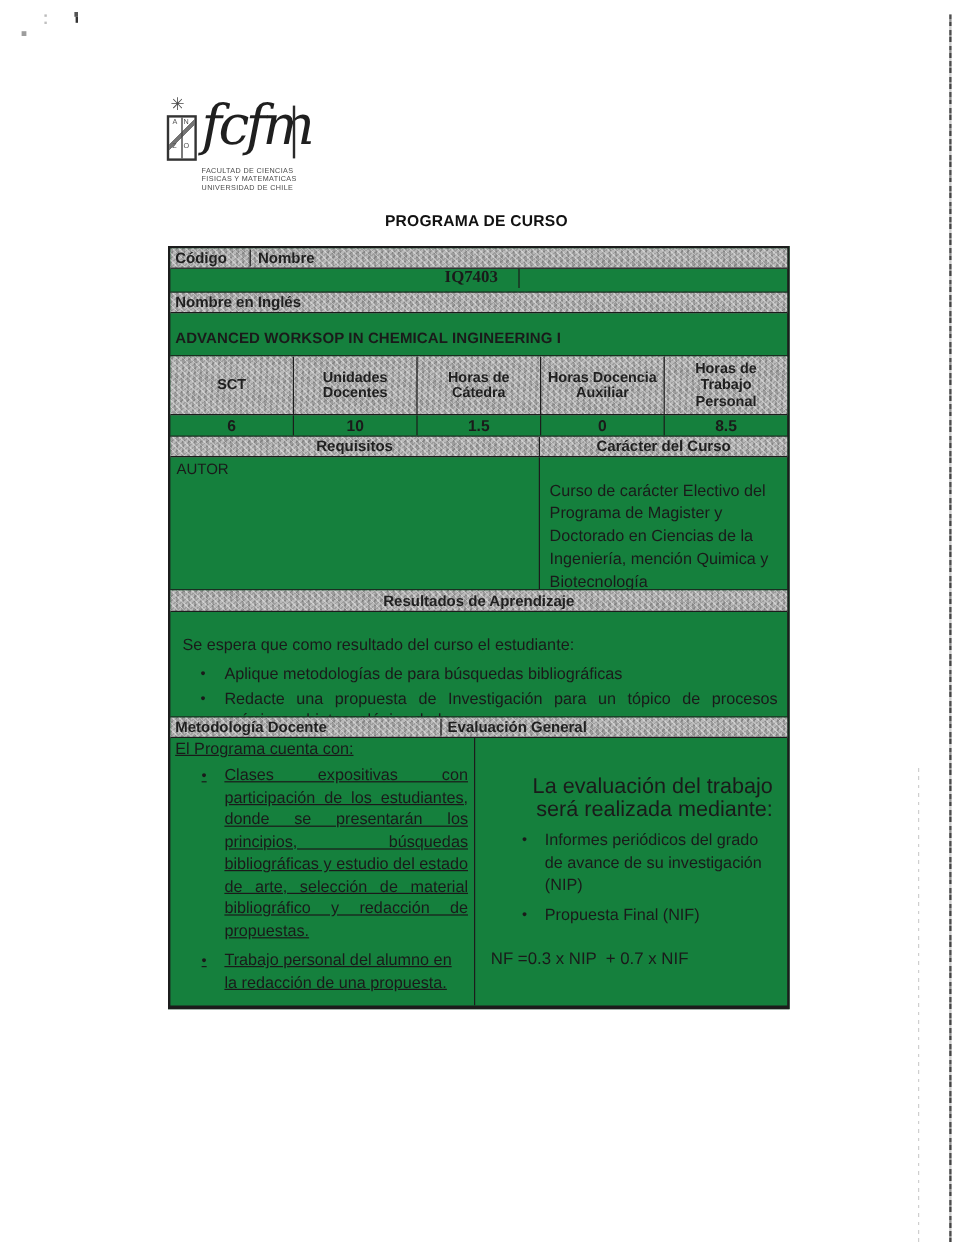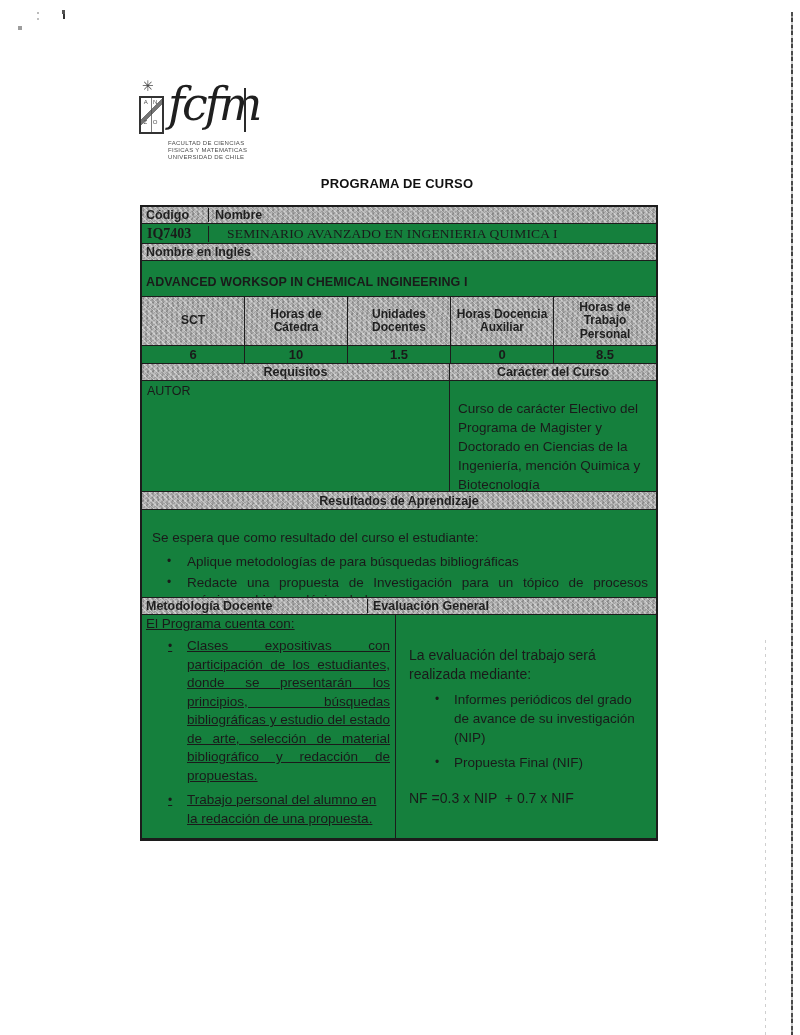--- a/index.html
+++ b/index.html
@@ -55,21 +55,21 @@
     background-image:
       repeating-linear-gradient(45deg,rgba(255,255,255,.35) 0 1px,transparent 1px 4px),
       repeating-linear-gradient(-37deg,rgba(0,0,0,.14) 0 1px,transparent 1px 3px),
       repeating-linear-gradient(93deg,rgba(0,0,0,.10) 0 2px,rgba(255,255,255,.14) 2px 5px);
     color:#1f1f1f;font-weight:bold;font-size:12.5px;
   }
   .cell{box-sizing:border-box;overflow:hidden;}
   .vline{border-right:1.5px solid #1c1c1c;}
   
   .r-label{height:17px;align-items:center;}
-  .r-code{height:20px;align-items:center;font-family:"Liberation Serif",serif;}
+  .r-code{height:20px;align-items:center;font-family:"Liberation Serif",serif;flex-direction:column;}
   .code-cell{width:67px;padding-left:5px;font-weight:bold;font-size:14px;}
   .name-cell{flex:1;padding-left:18px;font-size:13.5px;letter-spacing:.2px;}
   .r-eng{height:36px;align-items:flex-end;}
   .eng-cell{padding:0 4px 7px 4px;font-weight:bold;font-size:12.5px;letter-spacing:.1px;}
   .r-credhead{height:49px;}
   .r-credhead .cell{flex:1;display:flex;align-items:center;justify-content:center;text-align:center;font-size:12px;line-height:13.5px;font-weight:bold;padding:0 4px;}
   .r-credval{height:18px;}
   .r-credval .cell{flex:1;display:flex;align-items:center;justify-content:center;font-weight:bold;font-size:13px;}
   .r-reqlabel{height:17px;}
   .req-left{width:308px;display:flex;align-items:center;justify-content:center;}
@@ -91,21 +91,21 @@
   .eval-label{flex:1;padding-left:5px;}
   .r-meth{height:223px;}
   .meth-cell{width:254px;padding-top:0;text-decoration:underline;}
   .meth-intro{padding-left:4px;font-size:13.5px;line-height:18px;}
   .meth-list{margin-top:4px;}
   .meth-bullet{display:flex;font-size:13.5px;line-height:18.5px;}
   .meth-bullet + .meth-bullet{margin-top:6px;}
   .meth-mark{width:19px;margin-left:26px;font-size:12px;flex:0 0 auto;}
   .meth-text{flex:1;padding-right:5px;}
   .eval-cell{flex:1;padding:31px 12px 0 13px;}
-  .eval-intro{font-size:14px;line-height:19px;}
+  .eval-intro{font-size:18px;line-height:19px;text-align:right;}
   .eval-list{margin-top:6px;}
   .eval-bullet{display:flex;font-size:13.5px;line-height:19px;}
   .eval-bullet + .eval-bullet{margin-top:6px;}
   .eval-mark{width:19px;margin-left:26px;font-size:12px;flex:0 0 auto;}
   .eval-text{flex:1;padding-right:2px;}
   .formula{margin-top:18px;font-size:14px;white-space:pre-wrap;}
 </style>
 </head>
 <body>
 
@@ -151,22 +151,22 @@
     <div class="row shade r-label">
       <div class="cell" style="flex:1;padding-left:4px;">Nombre en Inglés</div>
     </div>
 
     <div class="row r-eng">
       <div class="cell eng-cell">ADVANCED WORKSOP IN CHEMICAL INGINEERING I</div>
     </div>
 
     <div class="row shade r-credhead">
       <div class="cell vline">SCT</div>
+      <div class="cell vline">Unidades Docentes</div>
       <div class="cell vline">Horas de Cátedra</div>
-      <div class="cell vline">Unidades Docentes</div>
       <div class="cell vline">Horas Docencia Auxiliar</div>
       <div class="cell">Horas de Trabajo Personal</div>
     </div>
 
     <div class="row r-credval">
       <div class="cell vline">6</div>
       <div class="cell vline">10</div>
       <div class="cell vline">1.5</div>
       <div class="cell vline">0</div>
       <div class="cell">8.5</div>

